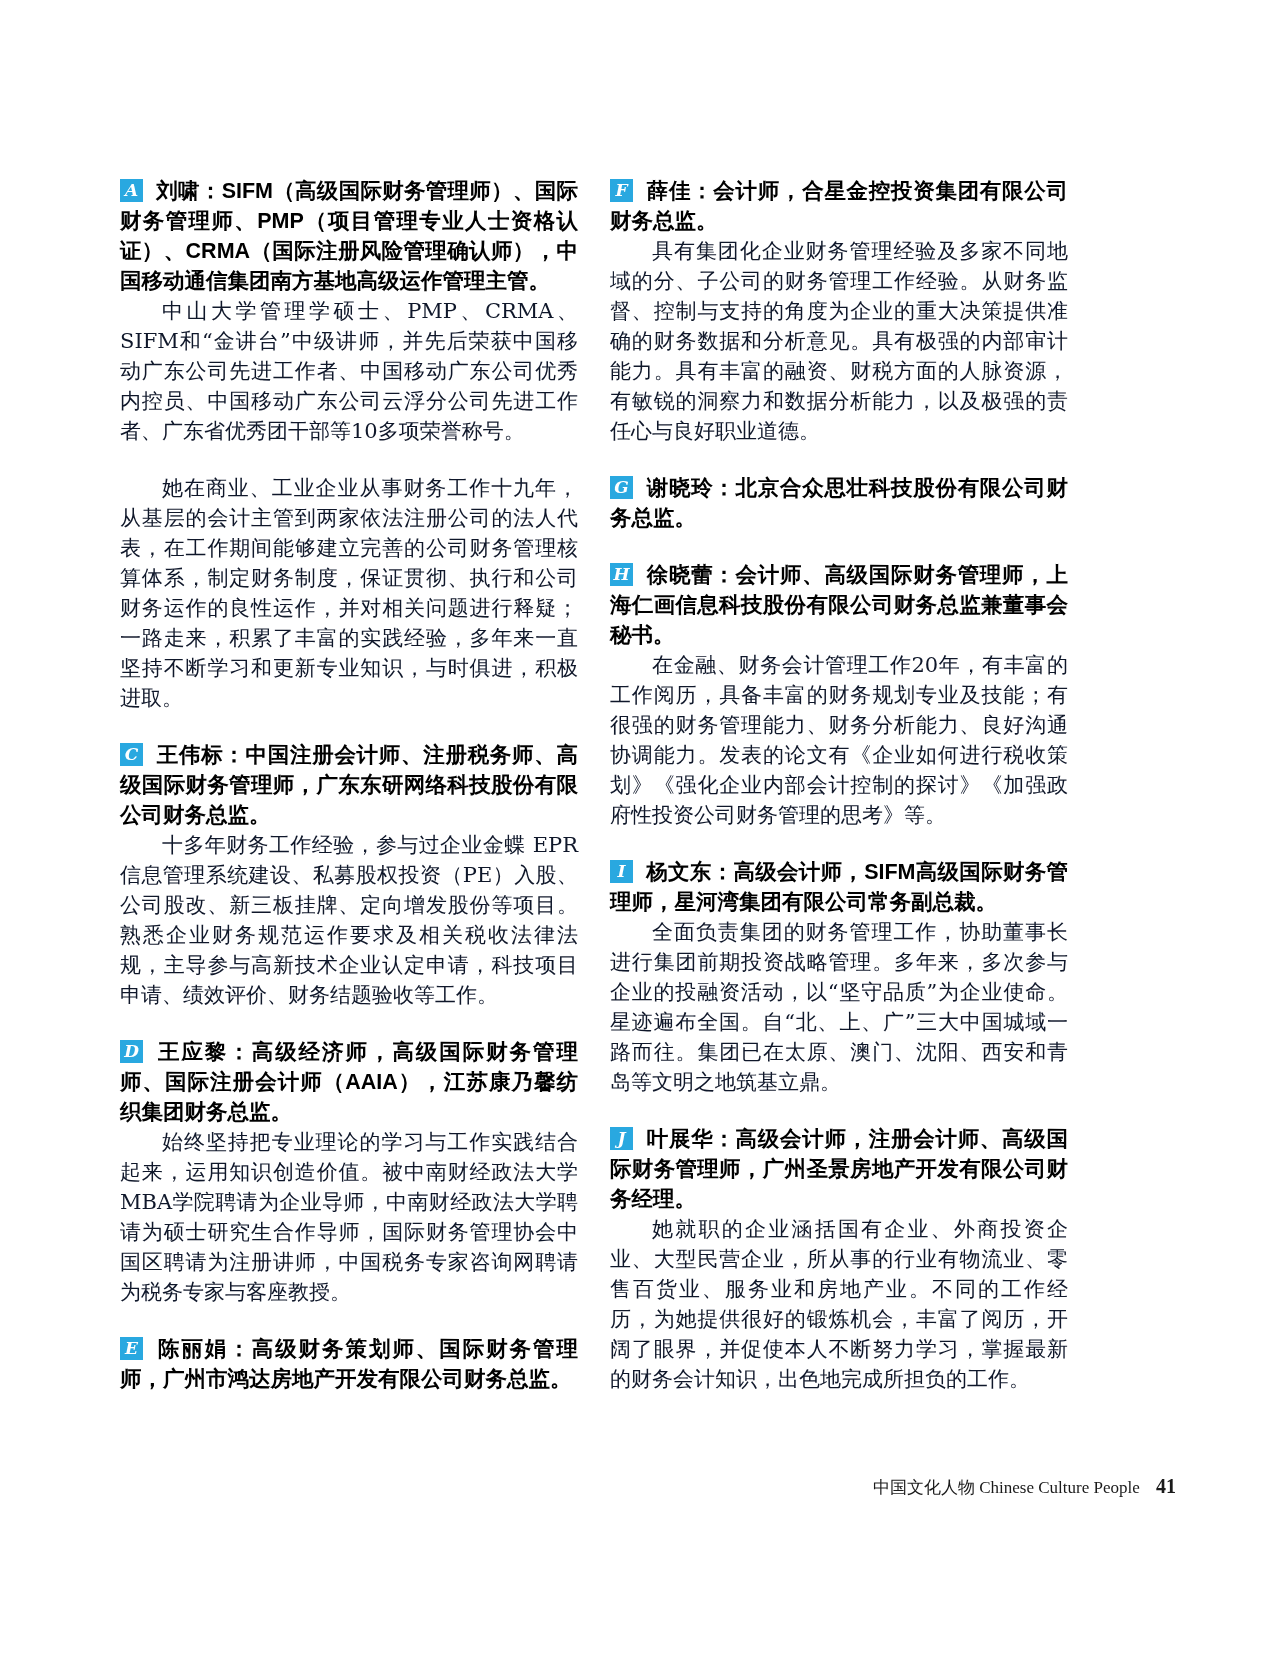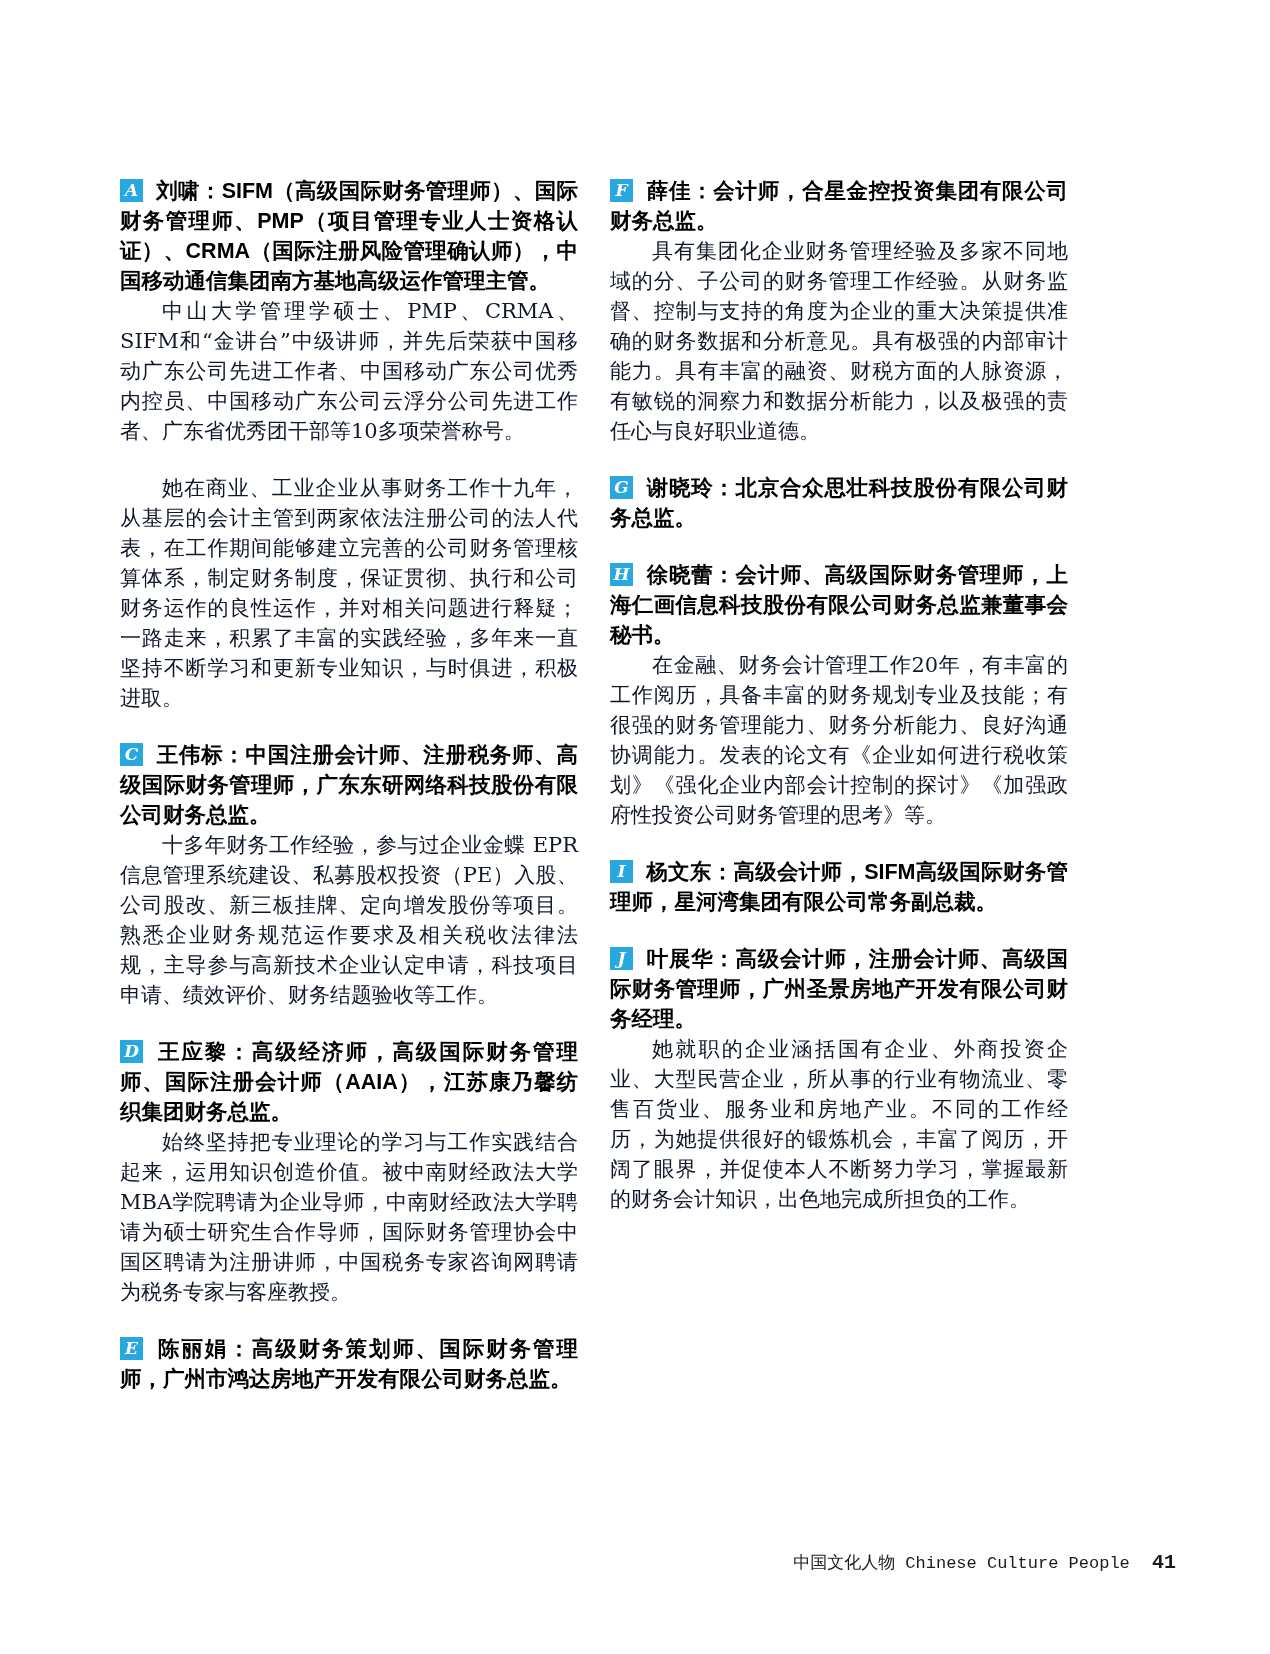--- a/index.html
+++ b/index.html
@@ -46,23 +46,23 @@
     font-style:italic;
     font-weight:700;
     font-size:17px;
     line-height:23px;
     text-align:center;
     margin-right:13px;
     vertical-align:2px;
   }
   .footer{
     position:absolute;
-    top:1551px;
+    top:1475px;
     right:94px;
-    font-family:Liberation Mono, monospace;
+    font-family:Liberation Serif, serif;
     font-size:17px;
     color:#1a1a1a;
     white-space:nowrap;
     text-align:center;
   }
   .footer .pagenum{
     font-weight:700;
     font-size:20px;
     margin-left:12px;
   }
@@ -111,20 +111,21 @@
         <p class="entry-title"><span class="badge">G</span><span>谢晓玲：北京合众思壮科技股份有限公司财务总监。</span></p>
       </div>
 
       <div class="entry">
         <p class="entry-title"><span class="badge">H</span><span>徐晓蕾：会计师、高级国际财务管理师，上海仁画信息科技股份有限公司财务总监兼董事会秘书。</span></p>
         <p class="entry-body">在金融、财务会计管理工作20年，有丰富的工作阅历，具备丰富的财务规划专业及技能；有很强的财务管理能力、财务分析能力、良好沟通协调能力。发表的论文有《企业如何进行税收策划》《强化企业内部会计控制的探讨》《加强政府性投资公司财务管理的思考》等。</p>
       </div>
 
       <div class="entry">
         <p class="entry-title"><span class="badge">I</span><span>杨文东：高级会计师，SIFM高级国际财务管理师，星河湾集团有限公司常务副总裁。</span></p>
+        <p class="entry-body">全面负责集团的财务管理工作，协助董事长进行集团前期投资战略管理。多年来，多次参与企业的投融资活动，以“坚守品质”为企业使命。星迹遍布全国。自“北、上、广”三大中国城域一路而往。集团已在太原、澳门、沈阳、西安和青岛等文明之地筑基立鼎。</p>
       </div>
 
       <div class="entry">
         <p class="entry-title"><span class="badge">J</span><span>叶展华：高级会计师，注册会计师、高级国际财务管理师，广州圣景房地产开发有限公司财务经理。</span></p>
         <p class="entry-body">她就职的企业涵括国有企业、外商投资企业、大型民营企业，所从事的行业有物流业、零售百货业、服务业和房地产业。不同的工作经历，为她提供很好的锻炼机会，丰富了阅历，开阔了眼界，并促使本人不断努力学习，掌握最新的财务会计知识，出色地完成所担负的工作。</p>
       </div>
 
     </div>
   </div>
 

